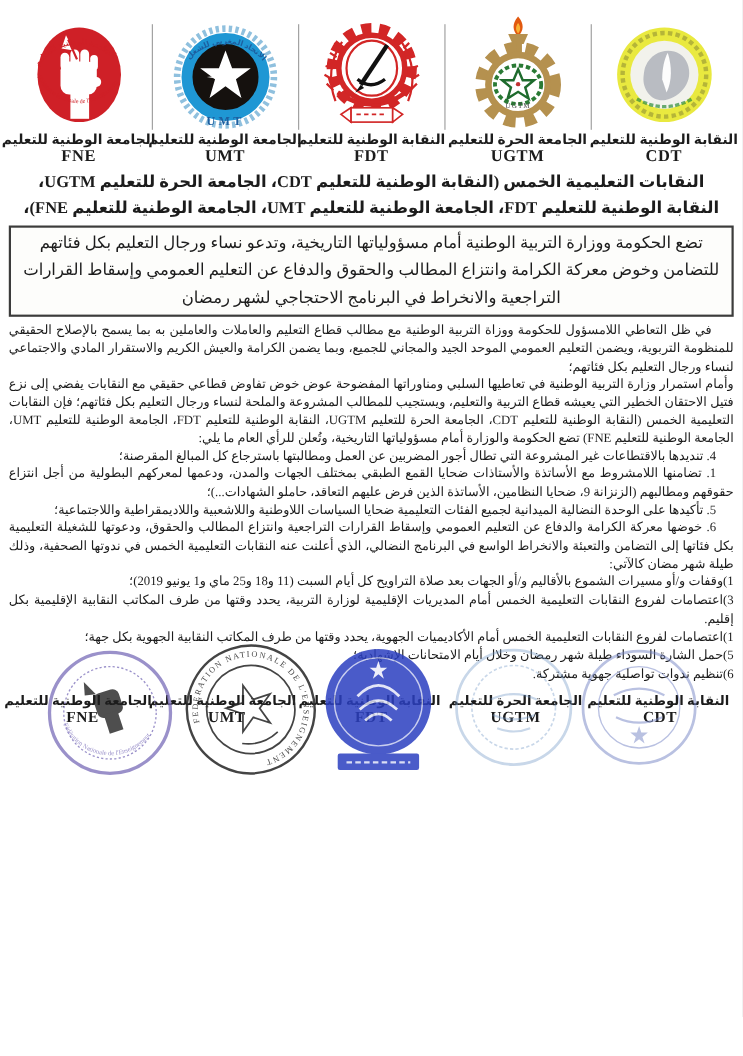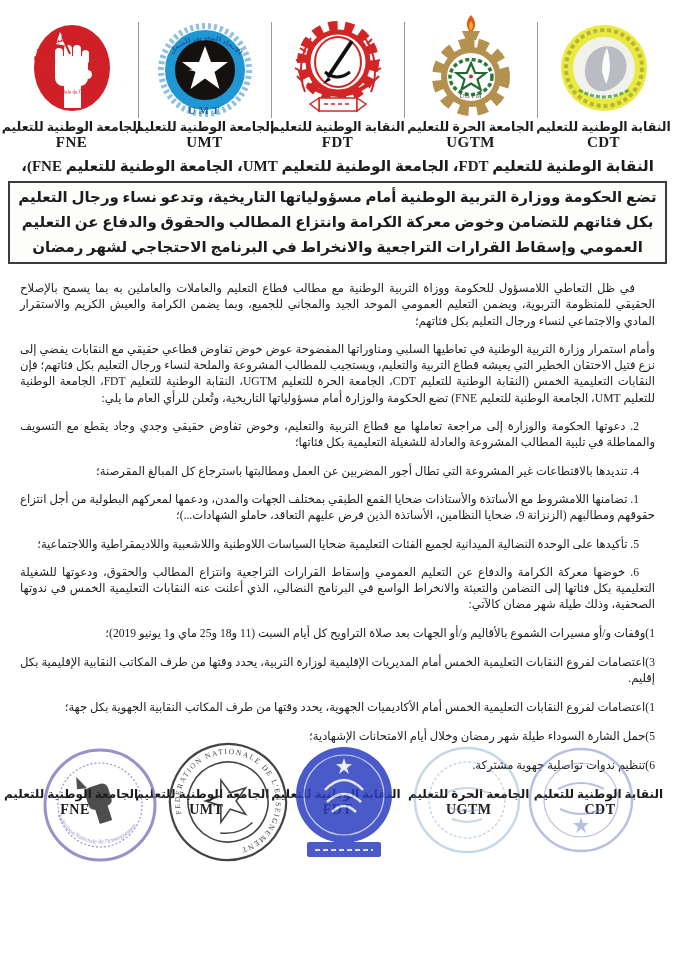--- a/index.html
+++ b/index.html
@@ -27,33 +27,33 @@
   .vsep{
     width:1px;height:96px;background:#9a9a9a;margin-top:8px;flex:0 0 1px;
   }
   .cap-ar{font-size:12.5px;font-weight:bold;margin-top:1px;white-space:nowrap;}
   .cap-acr{font-size:15px;font-weight:bold;letter-spacing:.5px;line-height:15px;}
   
   .title-wrap{direction:rtl;text-align:center;padding:4px 8px 0 8px;}
   .title-line{font-weight:bold;font-size:15px;line-height:24px;}
   .title-box{
     border:2px solid #3c3c3c;
-    font-weight:bold;font-size:15px;line-height:25px;
+    font-weight:normal;font-size:15px;line-height:25px;
     padding:2px 5px;margin-top:3px;
     background:#fdfdfb;
   }
   
   .bodytext{
     direction:rtl;
     text-align:justify;
     font-size:11.6px;
     line-height:16.3px;
     padding:5px 8px 0 8px;
   }
-  .bodytext p{margin:12px;}
+  .bodytext p{margin:0;}
   p.indent{text-indent:20px;}
   p.item{text-indent:16px;}
   p.prog{font-weight:normal;line-height:16.8px;}
   p.slogan{font-weight:bold;text-align:center;margin-top:1px;}
   
   .footer{
     position:relative;
     margin-top:8px;
     height:140px;
   }
@@ -185,29 +185,29 @@
         <path d="M38,46 C46,28 70,28 76,44 C82,60 70,74 56,77 C44,79 35,68 36,56 C36.5,51 37,48 38,46 Z" fill="#b9bcc2"></path>
         <path d="M58,34 C62,46 62,60 57,70 L53,58 C53,48 55,40 58,34 Z" fill="#fdfdfd"></path>
         <path d="M30,76 Q55,90 80,76" stroke="#2e8b3a" stroke-width="3" fill="none" stroke-dasharray="4 2" opacity="0.7"></path>
       </svg>
       <div class="cap-ar">النقابة الوطنية للتعليم</div>
       <div class="cap-acr">CDT</div>
     </div>
   </div>
 
   <div class="title-wrap">
+    <div class="title-line">النقابات التعليمية الخمس (النقابة الوطنية للتعليم CDT، الجامعة الحرة للتعليم UGTM،</div>
     <div class="title-line">النقابة الوطنية للتعليم FDT، الجامعة الوطنية للتعليم UMT، الجامعة الوطنية للتعليم FNE)،</div>
     <div class="title-box">تضع الحكومة ووزارة التربية الوطنية أمام مسؤولياتها التاريخية، وتدعو نساء ورجال التعليم بكل فئاتهم للتضامن وخوض معركة الكرامة وانتزاع المطالب والحقوق والدفاع عن التعليم العمومي وإسقاط القرارات التراجعية والانخراط في البرنامج الاحتجاجي لشهر رمضان</div>
   </div>
 
   <div class="bodytext">
     <p class="indent">في ظل التعاطي اللامسؤول للحكومة ووزاة التربية الوطنية مع مطالب قطاع التعليم والعاملات والعاملين به بما يسمح بالإصلاح الحقيقي للمنظومة التربوية، ويضمن التعليم العمومي الموحد الجيد والمجاني للجميع، وبما يضمن الكرامة والعيش الكريم والاستقرار المادي والاجتماعي لنساء ورجال التعليم بكل فئاتهم؛</p>
     <p>وأمام استمرار وزارة التربية الوطنية في تعاطيها السلبي ومناوراتها المفضوحة عوض خوض تفاوض قطاعي حقيقي مع النقابات يفضي إلى نزع فتيل الاحتقان الخطير التي يعيشه قطاع التربية والتعليم، ويستجيب للمطالب المشروعة والملحة لنساء ورجال التعليم بكل فئاتهم؛ فإن النقابات التعليمية الخمس (النقابة الوطنية للتعليم CDT، الجامعة الحرة للتعليم UGTM، النقابة الوطنية للتعليم FDT، الجامعة الوطنية للتعليم UMT، الجامعة الوطنية للتعليم FNE) تضع الحكومة والوزارة أمام مسؤولياتها التاريخية، وتُعلن للرأي العام ما يلي:</p>
 
-    <p class="item">2. دعوتها الحكومة والوزارة إلى مراجعة تعاملها مع قطاع التربية والتعليم، وخوض تفاوض حقيقي وجدي وجاد يقطع مع التسويف والمماطلة في تلبية المطالب المشروعة والعادلة للشغيلة التعليمية بكل فئاتها؛</p>
     <p class="item">4. تنديدها بالاقتطاعات غير المشروعة التي تطال أجور المضربين عن العمل ومطالبتها باسترجاع كل المبالغ المقرصنة؛</p>
     <p class="item">1. تضامنها اللامشروط مع الأساتذة والأستاذات ضحايا القمع الطبقي بمختلف الجهات والمدن، ودعمها لمعركهم البطولية من أجل انتزاع حقوقهم ومطالبهم (الزنزانة 9، ضحايا النظامين، الأساتذة الذين فرض عليهم التعاقد، حاملو الشهادات...)؛</p>
     <p class="item">5. تأكيدها على الوحدة النضالية الميدانية لجميع الفئات التعليمية ضحايا السياسات اللاوطنية واللاشعبية واللاديمقراطية واللاجتماعية؛</p>
     <p class="item">6. خوضها معركة الكرامة والدفاع عن التعليم العمومي وإسقاط القرارات التراجعية وانتزاع المطالب والحقوق، ودعوتها للشغيلة التعليمية بكل فئاتها إلى التضامن والتعبئة والانخراط الواسع في البرنامج النضالي، الذي أعلنت عنه النقابات التعليمية الخمس في ندوتها الصحفية، وذلك طيلة شهر مضان كالآتي:</p>
 
     <p class="prog">1)وقفات و/أو مسيرات الشموع بالأقاليم و/أو الجهات بعد صلاة التراويح كل أيام السبت (11 و18 و25 ماي و1 يونيو 2019)؛</p>
     <p class="prog">3)اعتصامات لفروع النقابات التعليمية الخمس أمام المديريات الإقليمية لوزارة التربية، يحدد وقتها من طرف المكاتب النقابية الإقليمية بكل إقليم.</p>
     <p class="prog">1)اعتصامات لفروع النقابات التعليمية الخمس أمام الأكاديميات الجهوية، يحدد وقتها من طرف المكاتب النقابية الجهوية بكل جهة؛</p>
     <p class="prog">5)حمل الشارة السوداء طيلة شهر رمضان وخلال أيام الامتحانات الإشهادية؛</p>
     <p class="prog">6)تنظيم ندوات تواصلية جهوية مشتركة.</p>

